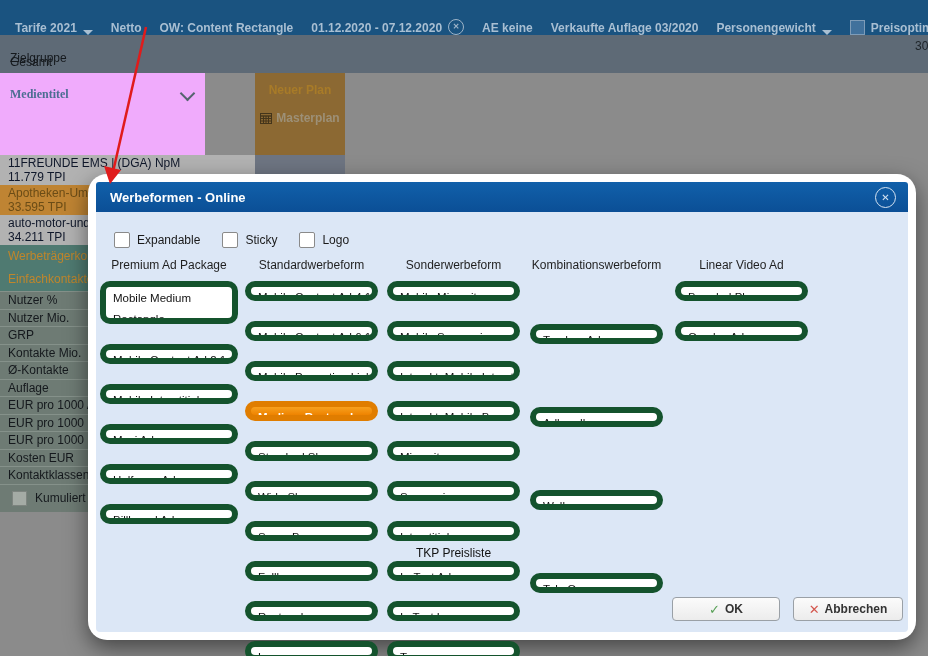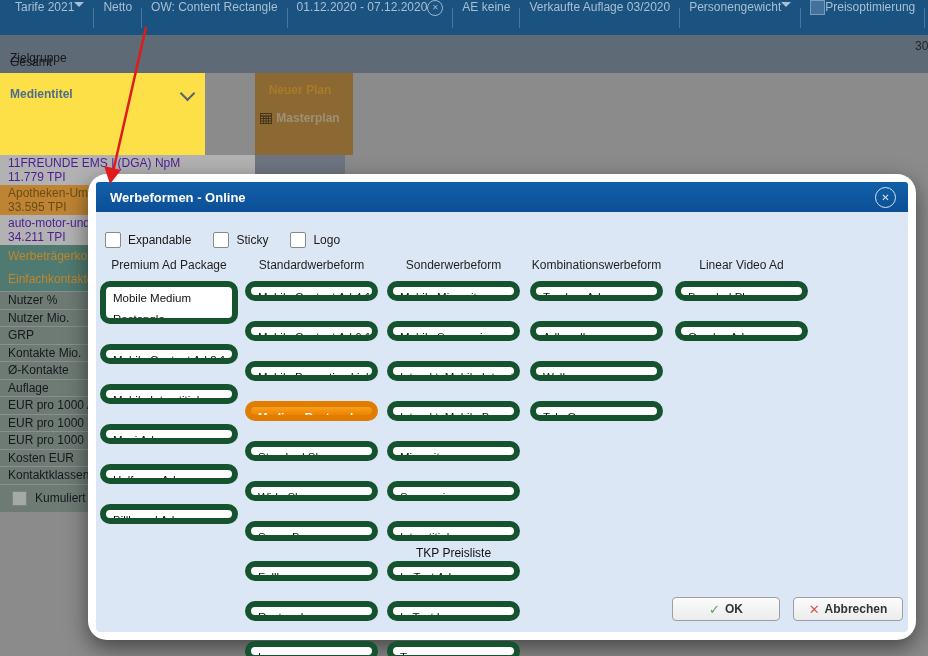--- a/index.html
+++ b/index.html
@@ -2,52 +2,52 @@
 <html><head>
 <meta charset="utf-8">
 <style>
   html,body{margin:0;padding:0;}
   body{font-family:"Liberation Sans",sans-serif;}
   .page{position:relative;width:928px;height:656px;background:#8b8b8b;overflow:hidden;}
 
   
   .toolbar{position:absolute;left:0;top:0;width:928px;height:35px;background:#1a5380;
            display:flex;align-items:center;padding-left:6px;box-sizing:border-box;}
-  .tb-item{color:#a9bfd2;font-size:12px;font-weight:normal;padding:0 9px;white-space:nowrap;
-           display:flex;align-items:flex-start;height:100%;cursor:default;}
+  .tb-item{color:#a9bfd2;font-size:12px;font-weight:bold;padding:0 9px;white-space:nowrap;
+           display:flex;align-items:flex-end;gap:6px;height:100%;cursor:default;}
   .tb-sep{width:1px;height:20px;background:#4a769d;}
   .tb-caret{width:0;height:0;border-left:5px solid transparent;border-right:5px solid transparent;
             border-top:5px solid #a9bfd2;margin-top:2px;}
   .tb-cx{width:14px;height:14px;border:1px solid #9db4c8;border-radius:50%;display:flex;
          align-items:center;justify-content:center;font-size:8px;color:#9db4c8;line-height:1;}
   .tb-check{width:13px;height:13px;background:#41719c;border:1px solid #7e9cb8;}
 
   
   .tg-row{position:absolute;left:0;top:35px;width:928px;height:38px;background:#5e6a76;
           color:#15191d;font-size:12px;}
   .tg-row .l1{position:absolute;left:10px;top:16px;}
   .tg-row .l2{position:absolute;left:10px;top:20px;}
   .tg-row .rv{position:absolute;left:915px;top:4px;color:#20262b;}
 
   
-  .tbl-header{position:absolute;left:0;top:73px;width:205px;height:82px;background:#fde047;}
+  .tbl-header{position:absolute;left:0;top:73px;width:205px;height:82px;background:#f0abfc;font-family:Liberation Serif, serif;}
   .tbl-header .lbl{position:absolute;left:10px;top:14px;color:#4c6e92;font-size:12px;font-weight:bold;}
   .chev{position:absolute;right:12px;top:15px;width:9px;height:9px;border-right:2px solid #55646f;
         border-bottom:2px solid #55646f;transform:rotate(45deg);}
-  .plan-header{position:absolute;left:255px;top:73px;width:90px;height:82px;background:#8c6933;padding-left:8px;}
+  .plan-header{position:absolute;left:255px;top:73px;width:90px;height:82px;background:#8c6933;}
   .plan-header .p1{position:absolute;left:0;top:10px;width:90px;text-align:center;color:#a87b28;
                    font-size:12px;font-weight:bold;}
   .plan-header .p2{position:absolute;left:0;top:38px;width:90px;display:flex;align-items:center;
                    justify-content:center;gap:4px;color:#9d9077;font-size:12px;font-weight:bold;}
   .cal-icon{width:12px;height:12px;display:inline-block;}
   .right-strip{position:absolute;left:255px;top:155px;width:90px;height:357px;background:#6e7582;}
 
   
   .rows{position:absolute;left:0;top:155px;width:255px;}
-  .row-media{height:30px;background:#b2b2b2;color:#4c1d95;font-size:12px;position:relative;}
+  .row-media{height:30px;background:#b2b2b2;color:#0f172a;font-size:12px;position:relative;}
   .row-media .t1{position:absolute;left:8px;top:1px;white-space:nowrap;}
   .row-media .t2{position:absolute;left:8px;top:15px;white-space:nowrap;}
   .row-media.sel{background:#bf8433;color:#6b4c16;}
   .row-contact{height:23px;background:#4f7a71;color:#c0862b;font-size:12px;line-height:23px;
                padding-left:8px;box-sizing:border-box;white-space:nowrap;}
   .row-metric{height:17.5px;background:#6e7b74;border-top:1px solid #85918a;color:#15191d;
               font-size:12px;line-height:17px;padding-left:8px;box-sizing:border-box;white-space:nowrap;}
   .row-check{height:28px;background:#6e7b74;border-top:1px solid #85918a;display:flex;
              align-items:center;padding-left:12px;box-sizing:border-box;gap:8px;color:#15191d;font-size:12px;}
   .row-check .box{width:13px;height:13px;background:#a4aba5;border:1px solid #7d847f;}
@@ -60,21 +60,21 @@
           border-radius:19px;box-shadow:0 8px 22px rgba(0,0,0,0.5);z-index:40;box-sizing:border-box;
           padding:8px;}
   .dlg-title{height:30px;background:linear-gradient(#1160aa,#0b4f96);border-radius:3px 3px 0 0;
              display:flex;align-items:center;position:relative;}
   .dlg-title .txt{color:#ffffff;font-size:13px;font-weight:bold;margin-left:14px;}
   .dlg-close{position:absolute;right:12px;top:5px;width:19px;height:19px;border:1px solid #d6e4f2;
              border-radius:50%;display:flex;align-items:center;justify-content:center;color:#d6e4f2;
              font-size:10px;line-height:1;cursor:pointer;}
   .dlg-body{position:relative;height:420px;background:#dce7f6;border-radius:0 0 4px 4px;}
 
-  .filters{position:absolute;left:9px;top:20px;display:flex;align-items:center;}
+  .filters{position:absolute;left:18px;top:20px;display:flex;align-items:center;}
   .filter{display:flex;align-items:center;margin-right:22px;}
   .filter .box{width:14px;height:14px;background:#ffffff;border:1px solid #8a8a8a;border-radius:2px;}
   .filter .lab{font-size:12px;color:#1a1a1a;margin-left:7px;}
 
   .wf-col{position:absolute;top:46px;display:flex;flex-direction:column;}
   .col-header{font-size:12px;color:#1f1f1f;text-align:center;height:14px;margin-bottom:9px;white-space:nowrap;}
   .pill{height:20px;background:#ffffff;border:6px solid #14532d;border-radius:10px;margin-bottom:20px;
         font-size:11.5px;color:#111;line-height:20px;padding:0 7px;box-sizing:border-box;
         white-space:nowrap;overflow:hidden;cursor:pointer;}
   .pill.tall{height:43px;white-space:normal;line-height:21px;padding-top:1px;}
@@ -242,21 +242,21 @@
             <div class="pill">Mobile Sponsoring</div>
             <div class="pill">Interakt. Mobile Interstitial</div>
             <div class="pill">Interakt. Mobile Banner</div>
             <div class="pill">Microsite</div>
             <div class="pill">Sponsoring</div>
             <div class="pill">Interstitial</div>
             <div class="pill">In-Text Ad</div>
             <div class="pill">In Text Logo</div>
             <div class="pill">Teaser</div>
           </div>
-          <div class="wf-col" style="left: 434px; width: 133px;">
+          <div class="wf-col" style="left: 434px; width: 133px; gap: 43px;">
             <div class="col-header">Kombinationswerbeform</div>
             <div class="pill">Tandem Ad</div>
             <div class="pill">Adbundle</div>
             <div class="pill">Wallpaper</div>
             <div class="pill">TakeOver</div>
           </div>
           <div class="wf-col" style="left: 579px; width: 133px;">
             <div class="col-header">Linear Video Ad</div>
             <div class="pill">Branded Player</div>
             <div class="pill">Overlay Ad</div>

